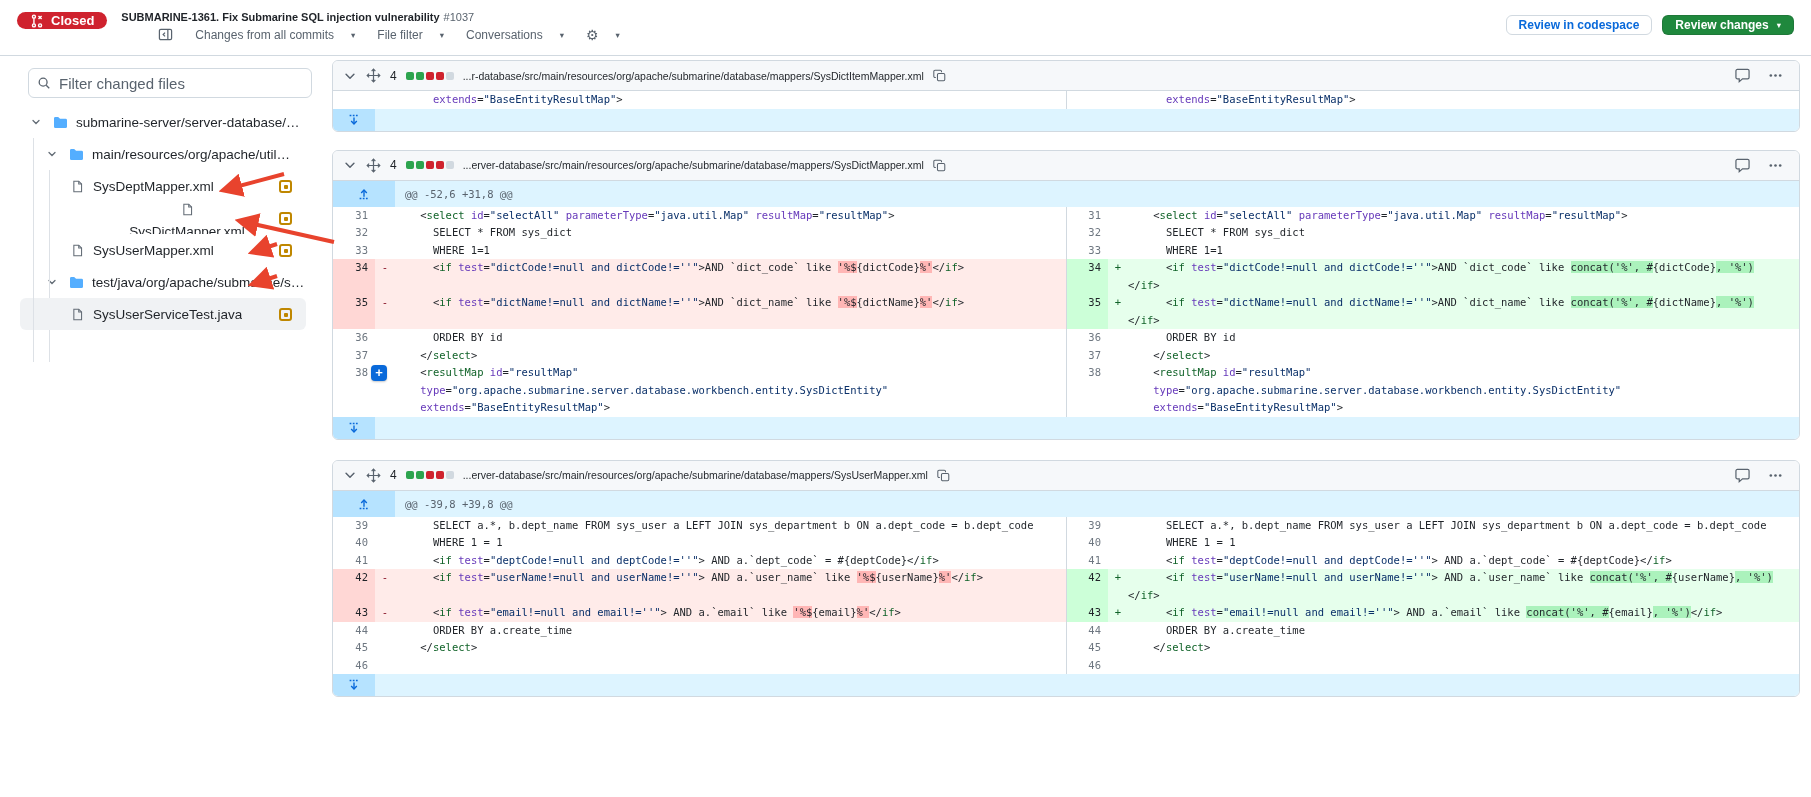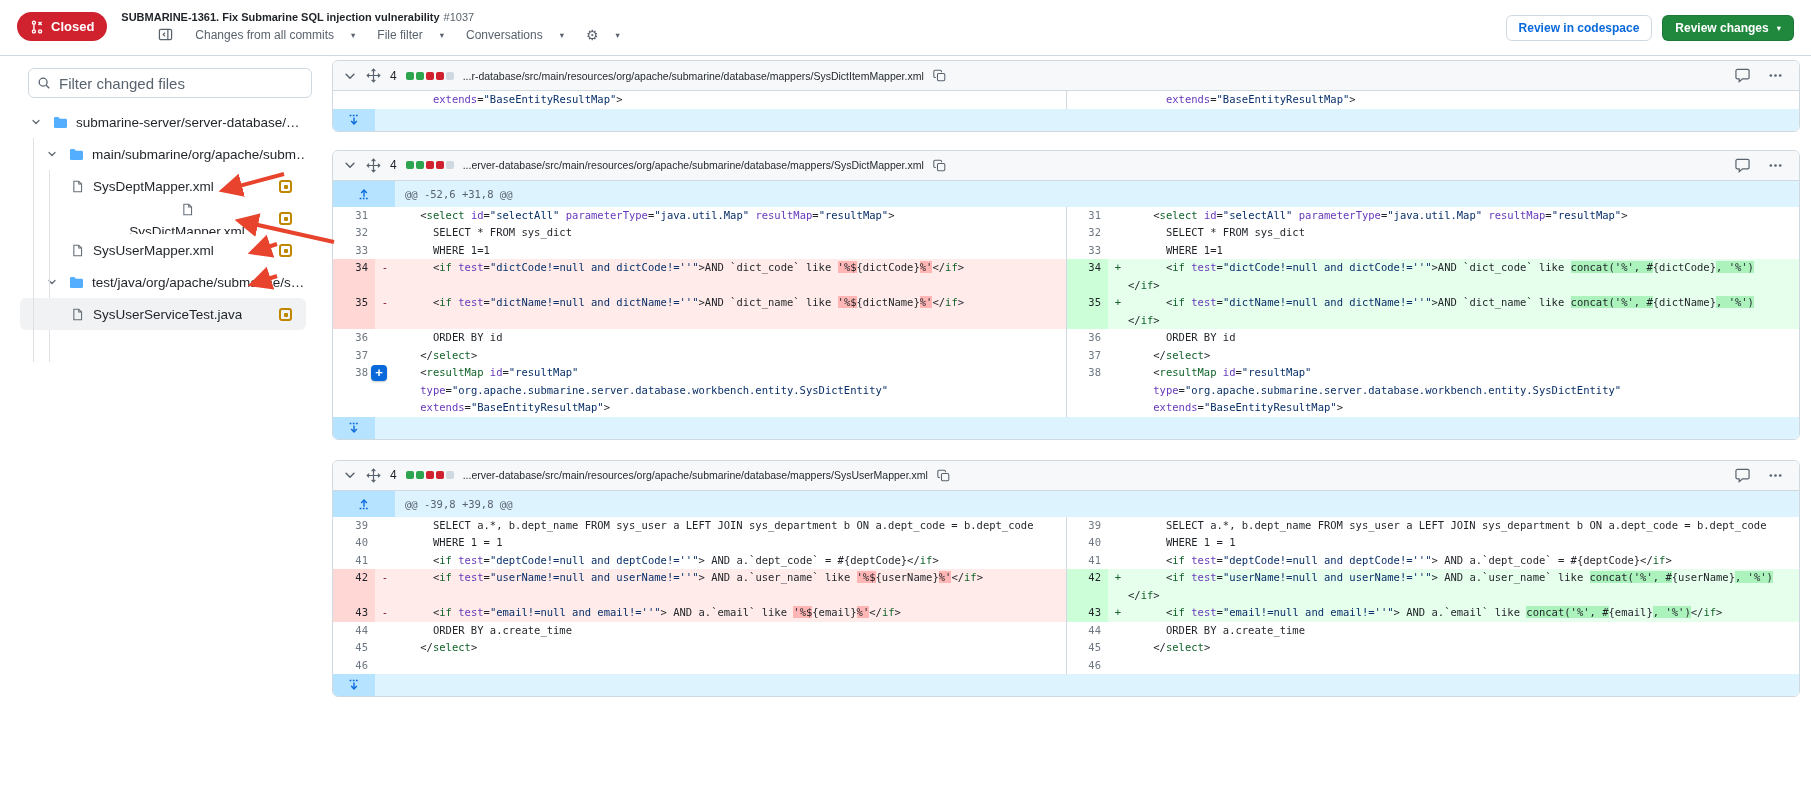--- a/index.html
+++ b/index.html
@@ -5,30 +5,30 @@
   *{box-sizing:border-box}
   html,body{margin:0;padding:0}
   body{width:1811px;height:797px;overflow:hidden;background:#fff;
        font-family:"Liberation Sans",sans-serif;color:#1f2328;position:relative}
 
   
   .top{height:56px;border-bottom:1px solid #d1d9e0;display:flex;align-items:flex-start;
        justify-content:space-between;padding:8px 17px 0}
   .header-left{display:flex;gap:10px}
   .badge{display:inline-flex;align-items:center;gap:7px;background:#cf222e;color:#fff;
-         font-weight:bold;font-size:13px;padding:0 13px;height:29px;border-radius:15px;margin-top:4px}
+         font-weight:bold;font-size:13px;padding:0 13px;height:17px;border-radius:15px;margin-top:4px}
   .title-col{display:flex;flex-direction:column;gap:4px;margin-left:4px}
   .title-line{font-size:11px;font-weight:700;margin-top:3px}
   .pr-num{color:#59636e;font-weight:400;margin-left:4px}
   .toolbar{display:flex;align-items:center;gap:22px;margin-left:37px;font-size:12px;color:#59636e}
   .tb-item{display:flex;gap:17px;align-items:center;cursor:pointer}
   .caret{font-family:"DejaVu Sans",sans-serif;font-size:8.5px;color:#59636e}
   .gear{font-family:"DejaVu Sans",sans-serif;font-size:14px;line-height:14px;color:#59636e}
   .header-right{display:flex;gap:10px;margin-top:7px}
-  .btn{height:26px;border-radius:6px;font-size:12px;display:inline-flex;align-items:center;
+  .btn{height:20px;border-radius:6px;font-size:12px;display:inline-flex;align-items:center;
        padding:0 12px;cursor:pointer;white-space:nowrap}
   .btn-codespace{background:#fff;border:1px solid #d1d9e0;color:#0969da;font-weight:600}
   .btn-review{background:#1f883d;color:#fff;border:1px solid rgba(31,35,40,.15);font-weight:600;gap:8px}
   .btn-review .caret{color:#fff}
 
   
   .content{display:flex;align-items:flex-start}
   .sidebar{width:318px;flex-shrink:0;padding:12px 12px 0 20px;position:relative}
   .filter-wrap{position:relative;margin-left:8px;width:284px}
   .filter-wrap svg{position:absolute;left:9px;top:8px}
@@ -182,21 +182,21 @@
           <span class="chev">
             <svg width="12" height="12" viewBox="0 0 16 16" fill="none">
               <path d="M4 6l4 4 4-4" stroke="#636c76" stroke-width="1.7" stroke-linecap="round"></path>
             </svg>
           </span>
           <span class="chev" style="width: 18px;">
             <svg width="15" height="13" viewBox="0 0 16 14" fill="#54aeff">
               <path d="M1 2.5A1.5 1.5 0 0 1 2.5 1h3l2 2h6A1.5 1.5 0 0 1 15 4.5v7A1.5 1.5 0 0 1 13.5 13h-11A1.5 1.5 0 0 1 1 11.5z"></path>
             </svg>
           </span>
-          <span class="tree-label">main/submarine/org/apache/subm…</span>
+          <span class="tree-label">main/resources/org/apache/util…</span>
         </div>
         <div class="tree-row" style="padding-left: 48px;">
           <span class="chev" style="width: 18px;">
             <svg width="13" height="15" viewBox="0 0 16 16" fill="none" stroke="#636c76" stroke-width="1.3">
               <path d="M3.5 1.5h6L13 5v9.5h-9.5z"></path>
               <path d="M9.5 1.5V5H13"></path>
             </svg>
           </span>
           <span class="tree-label">SysDeptMapper.xml</span>
           <span class="mod-square">

